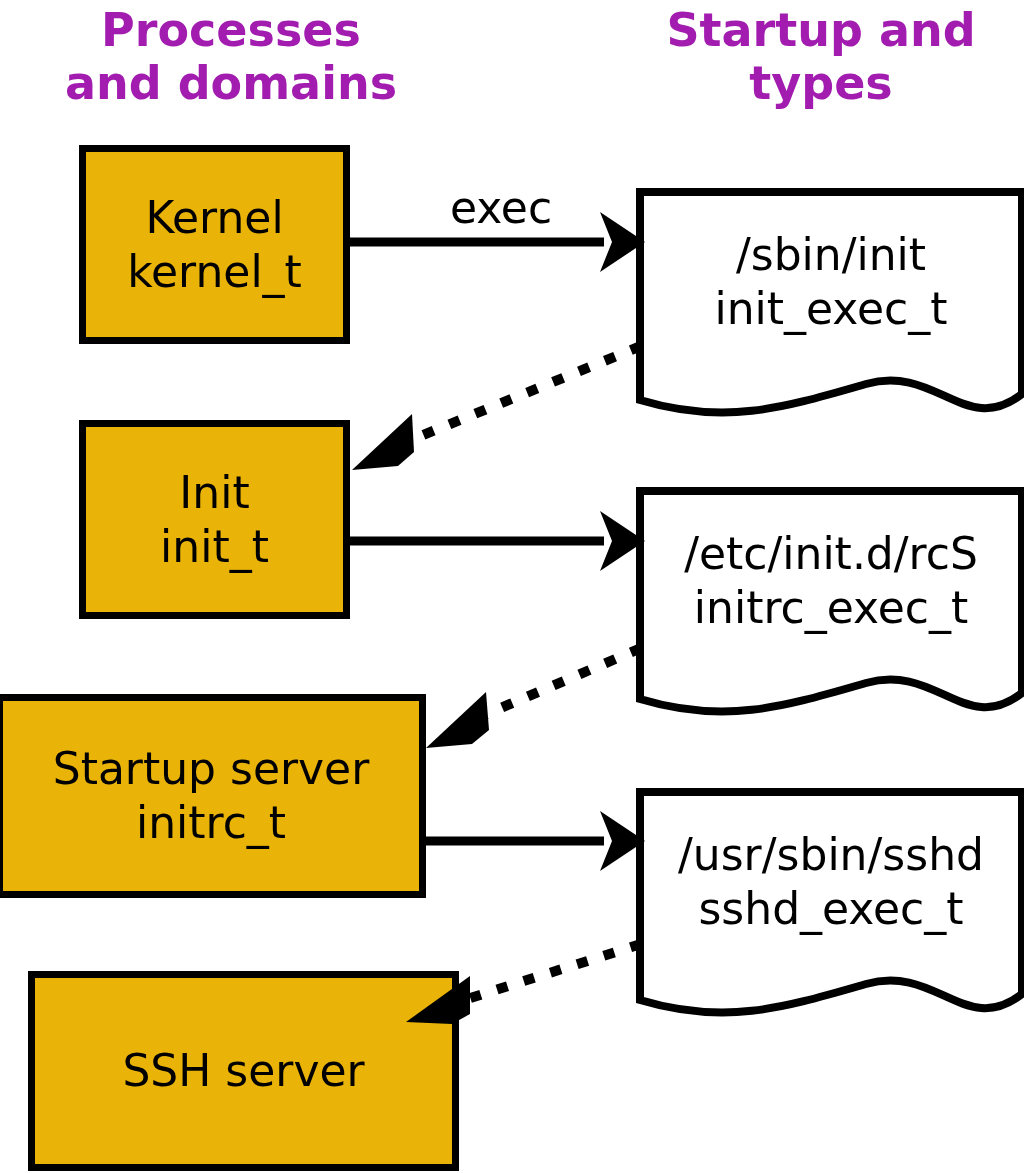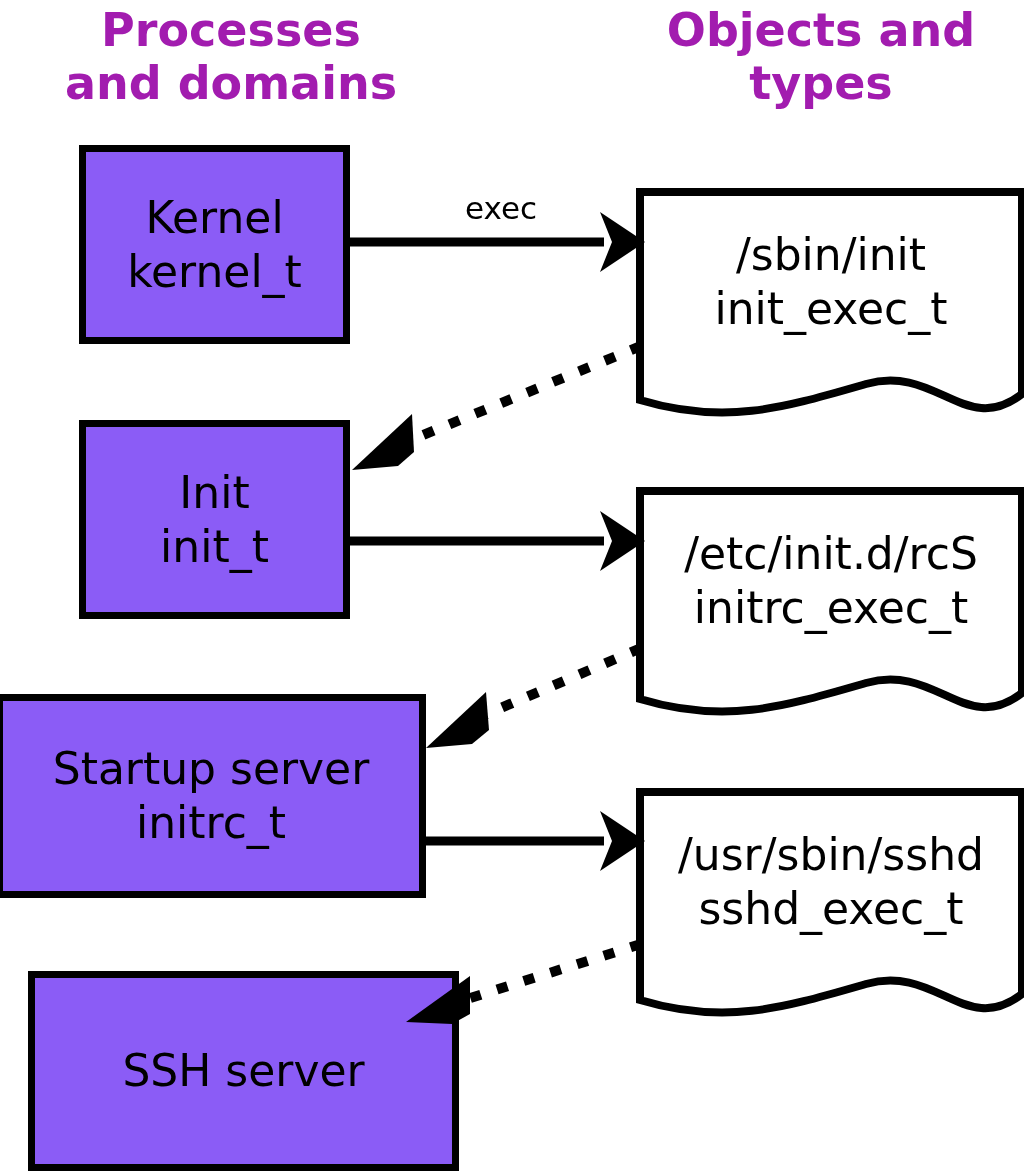--- a/index.html
+++ b/index.html
@@ -27,21 +27,21 @@
     color: #a21caf;
     white-space: pre-line;
   }
   #header-left  { left: 36px;  top: 4px;  width: 390px; }
   #header-right { left: 620px; top: 4px;  width: 402px; }
 
   .proc-box {
     position: absolute;
     box-sizing: border-box;
     border: 7px solid #000;
-    background: #8b5cf6;
+    background: #eab308;
     display: flex;
     flex-direction: column;
     align-items: center;
     justify-content: center;
     font-size: 44px;
     line-height: 54px;
     text-align: center;
   }
   .proc-box .line { display: block; white-space: nowrap; }
 
@@ -55,34 +55,34 @@
     text-align: center;
     font-size: 44px;
     line-height: 54px;
     white-space: nowrap;
     pointer-events: none;
   }
 
   .edge { position: absolute; left: 0; top: 0; width: 1024px; height: 1173px; pointer-events: none; }
   .edge-label {
     position: absolute;
-    font-size: 31px;
+    font-size: 44px;
     line-height: 48px;
     text-align: center;
     white-space: nowrap;
   }
 </style>
 </head>
 <body>
 
 <div id="canvas">
 
   <div class="col-header" id="header-left">Processes
 and domains</div>
-  <div class="col-header" id="header-right">Objects and
+  <div class="col-header" id="header-right">Startup and
 types</div>
 
   <div class="proc-box" style="left:79px; top:145px; width:271px; height:199px;">
     <span class="line">Kernel</span>
     <span class="line">kernel_t</span>
   </div>
 
   <div class="proc-box" style="left:79px; top:420px; width:271px; height:199px;">
     <span class="line">Init</span>
     <span class="line">init_t</span>

